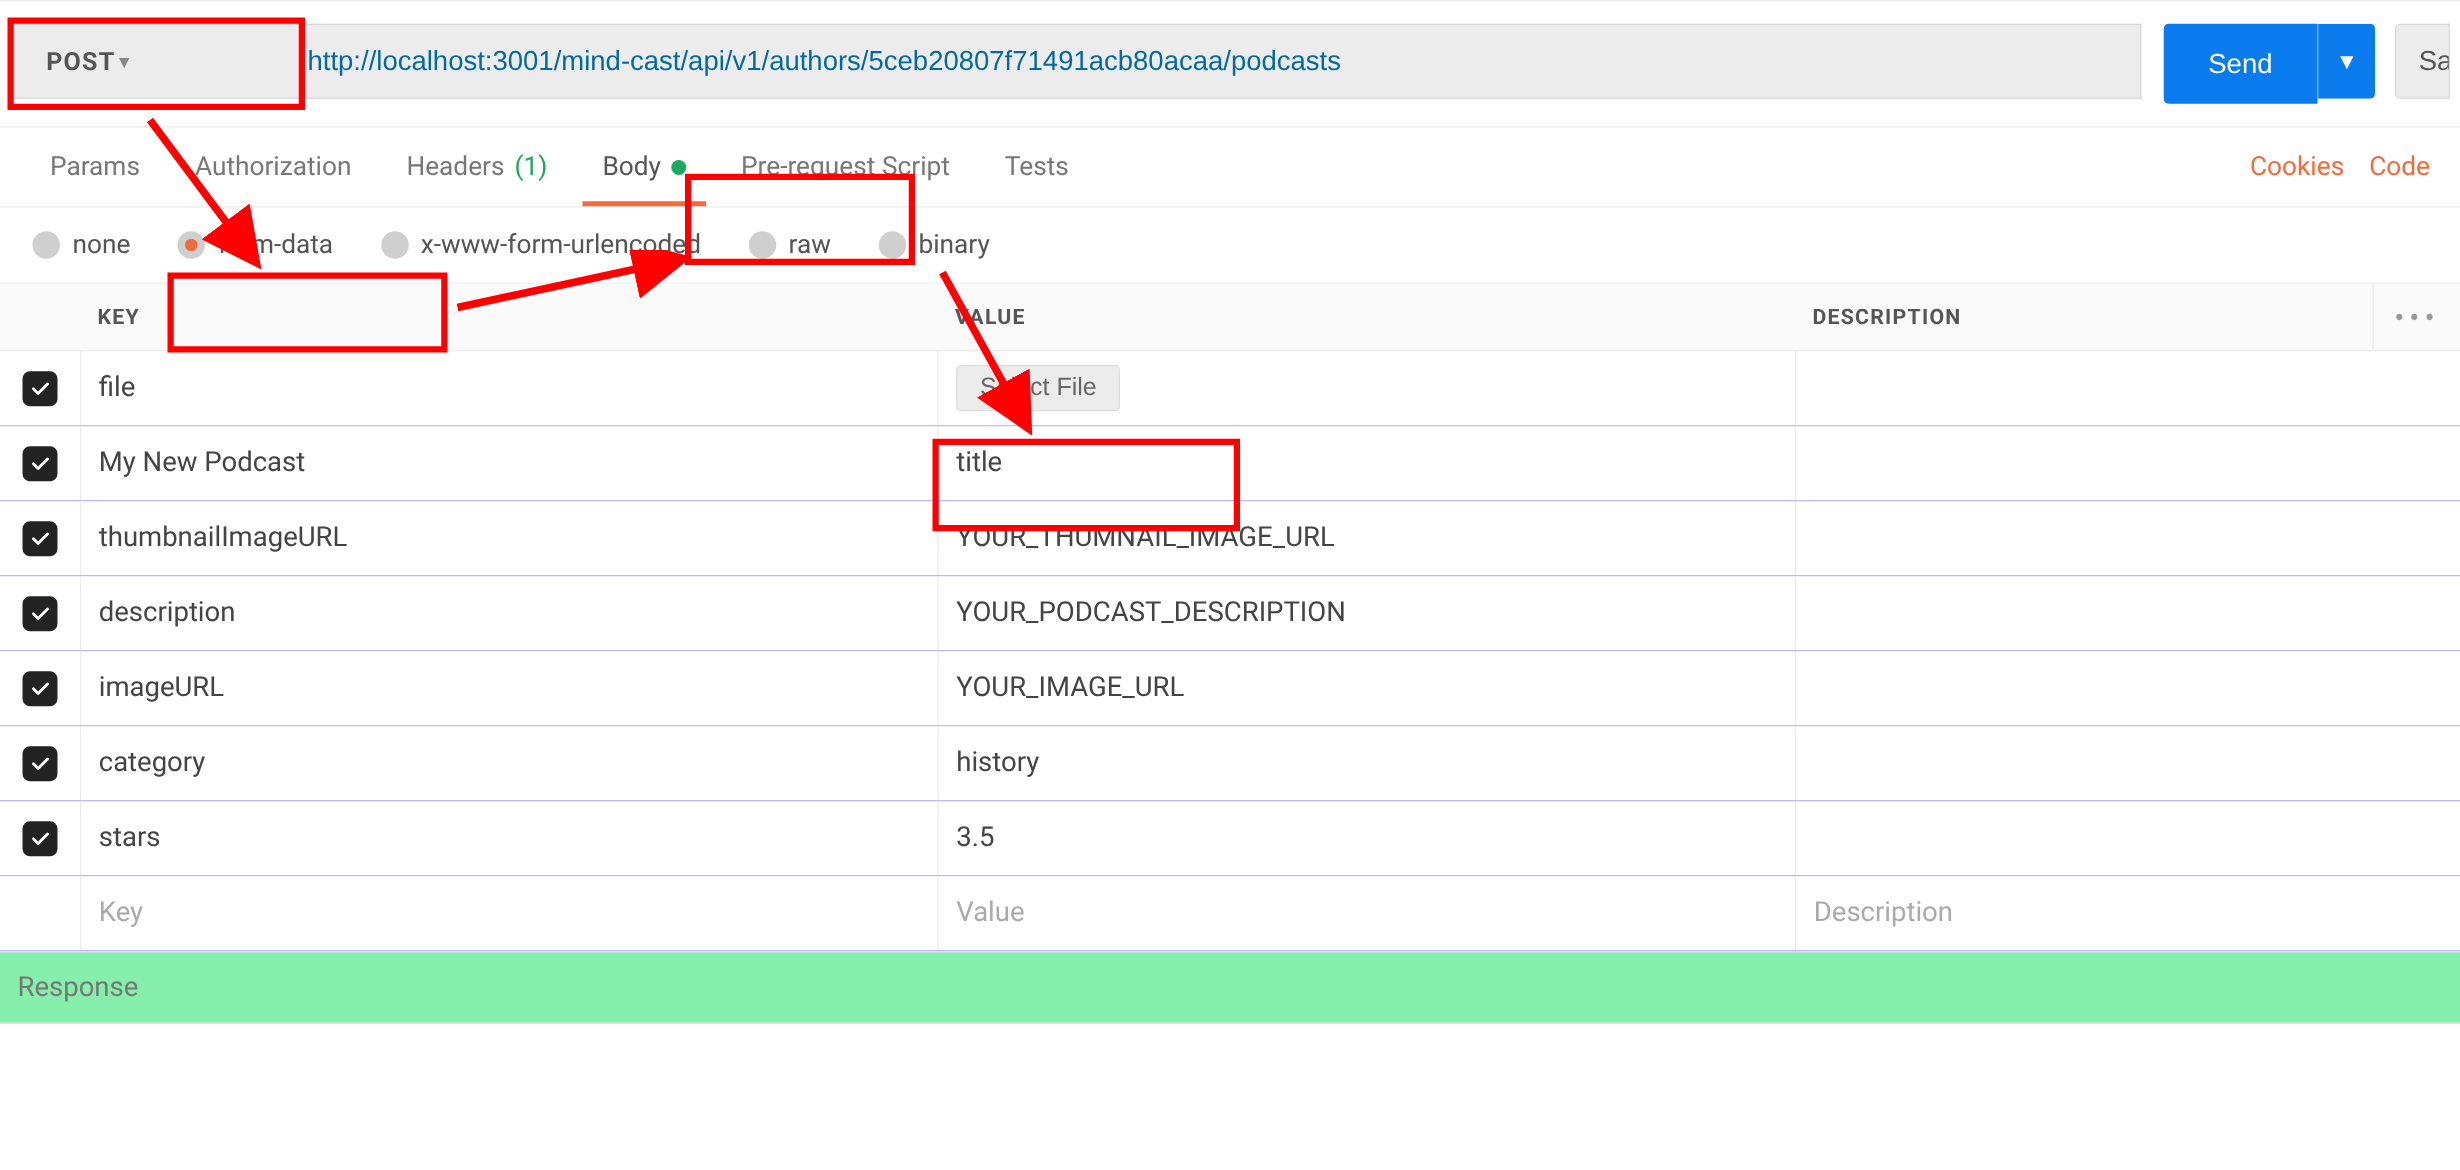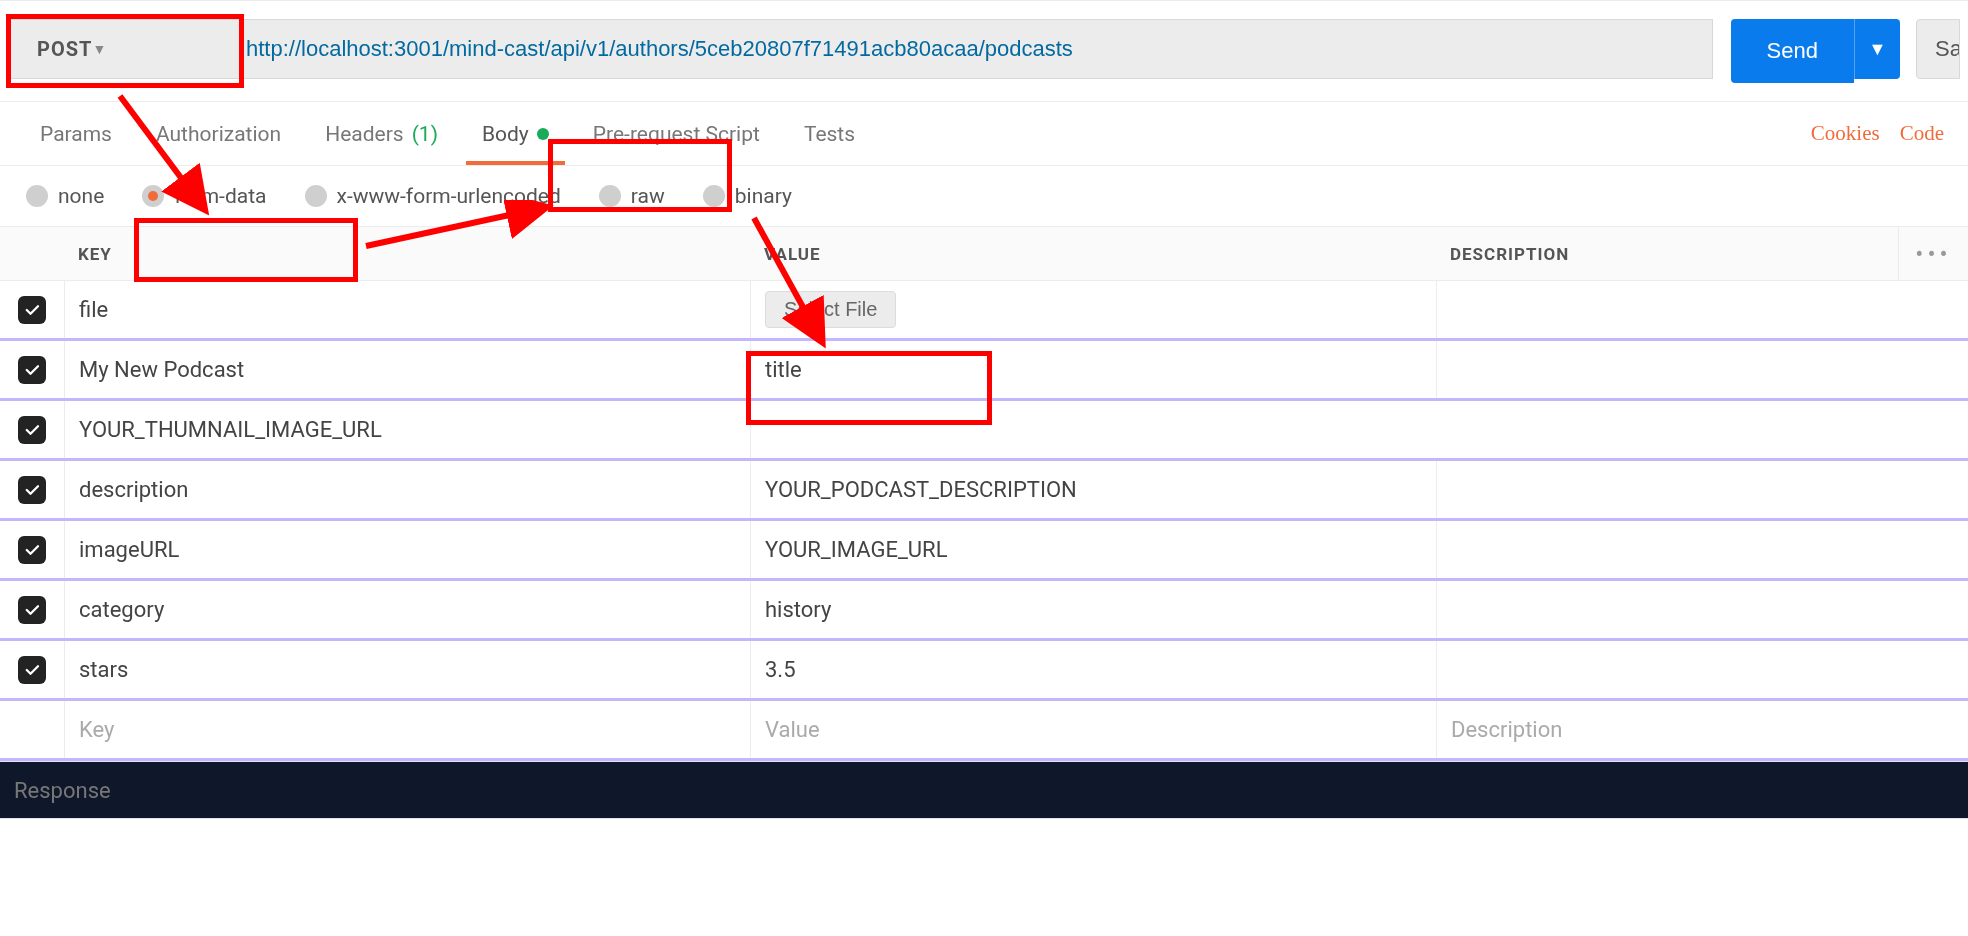--- a/index.html
+++ b/index.html
@@ -127,21 +127,20 @@
   .right-links {
     margin-left: auto;
     display: flex;
     gap: 20px;
     padding-right: 6px;
   }
   .right-links span {
     color: #f26b3a;
     font-size: 21px;
     cursor: pointer;
-    font-family: Liberation Serif, serif;
   }
 
   
   .body-types {
     display: flex;
     align-items: center;
     gap: 38px;
     padding: 18px 26px 18px 26px;
     border-bottom: 1px solid #ececec;
   }
@@ -194,21 +193,21 @@
     letter-spacing: 4px;
     border-left: 1px solid #ececec;
     height: 100%;
     display:flex;align-items:center;justify-content:center;
   }
   .kv-row {
     display: grid;
     grid-template-columns: 64px 686px 686px 1fr;
     align-items: center;
     height: 60px;
-    border-bottom: 3px solid #c4b5fd;
+    border-bottom: 1px solid #c4b5fd;
   }
   .kv-row .cell {
     padding-left: 14px;
     font-size: 22px;
     color: #444;
     border-left: 1px solid #ececec;
     height: 100%;
     display: flex;
     align-items: center;
   }
@@ -234,21 +233,21 @@
     border-radius: 4px;
     color: #666;
     font-size: 20px;
     padding: 6px 18px;
   }
 
   
   .response-bar {
     border-top: 1px solid #e4e4e4;
     border-bottom: 1px solid #e4e4e4;
-    background: #0f172a;
+    background: #86efac;
     height: 58px;
     display: flex;
     align-items: center;
     padding: 0 14px;
     color: #777;
     font-size: 22px;
   }
 
   
   .annot { position: absolute; border: 5px solid #ff0000; pointer-events: none; }
@@ -358,20 +357,21 @@
         <div class="cell"></div>
       </div>
       <div class="kv-row">
         <div class="checkcell">
           <div class="checkbox">
             <svg viewBox="0 0 24 24">
               <path d="M5 12l5 5L20 7" stroke="#fff" stroke-width="3" fill="none" stroke-linecap="round" stroke-linejoin="round"></path>
             </svg>
           </div>
         </div>
+        <div class="cell">thumbnailImageURL</div>
         <div class="cell">YOUR_THUMNAIL_IMAGE_URL</div>
         <div class="cell"></div>
       </div>
       <div class="kv-row">
         <div class="checkcell">
           <div class="checkbox">
             <svg viewBox="0 0 24 24">
               <path d="M5 12l5 5L20 7" stroke="#fff" stroke-width="3" fill="none" stroke-linecap="round" stroke-linejoin="round"></path>
             </svg>
           </div>

